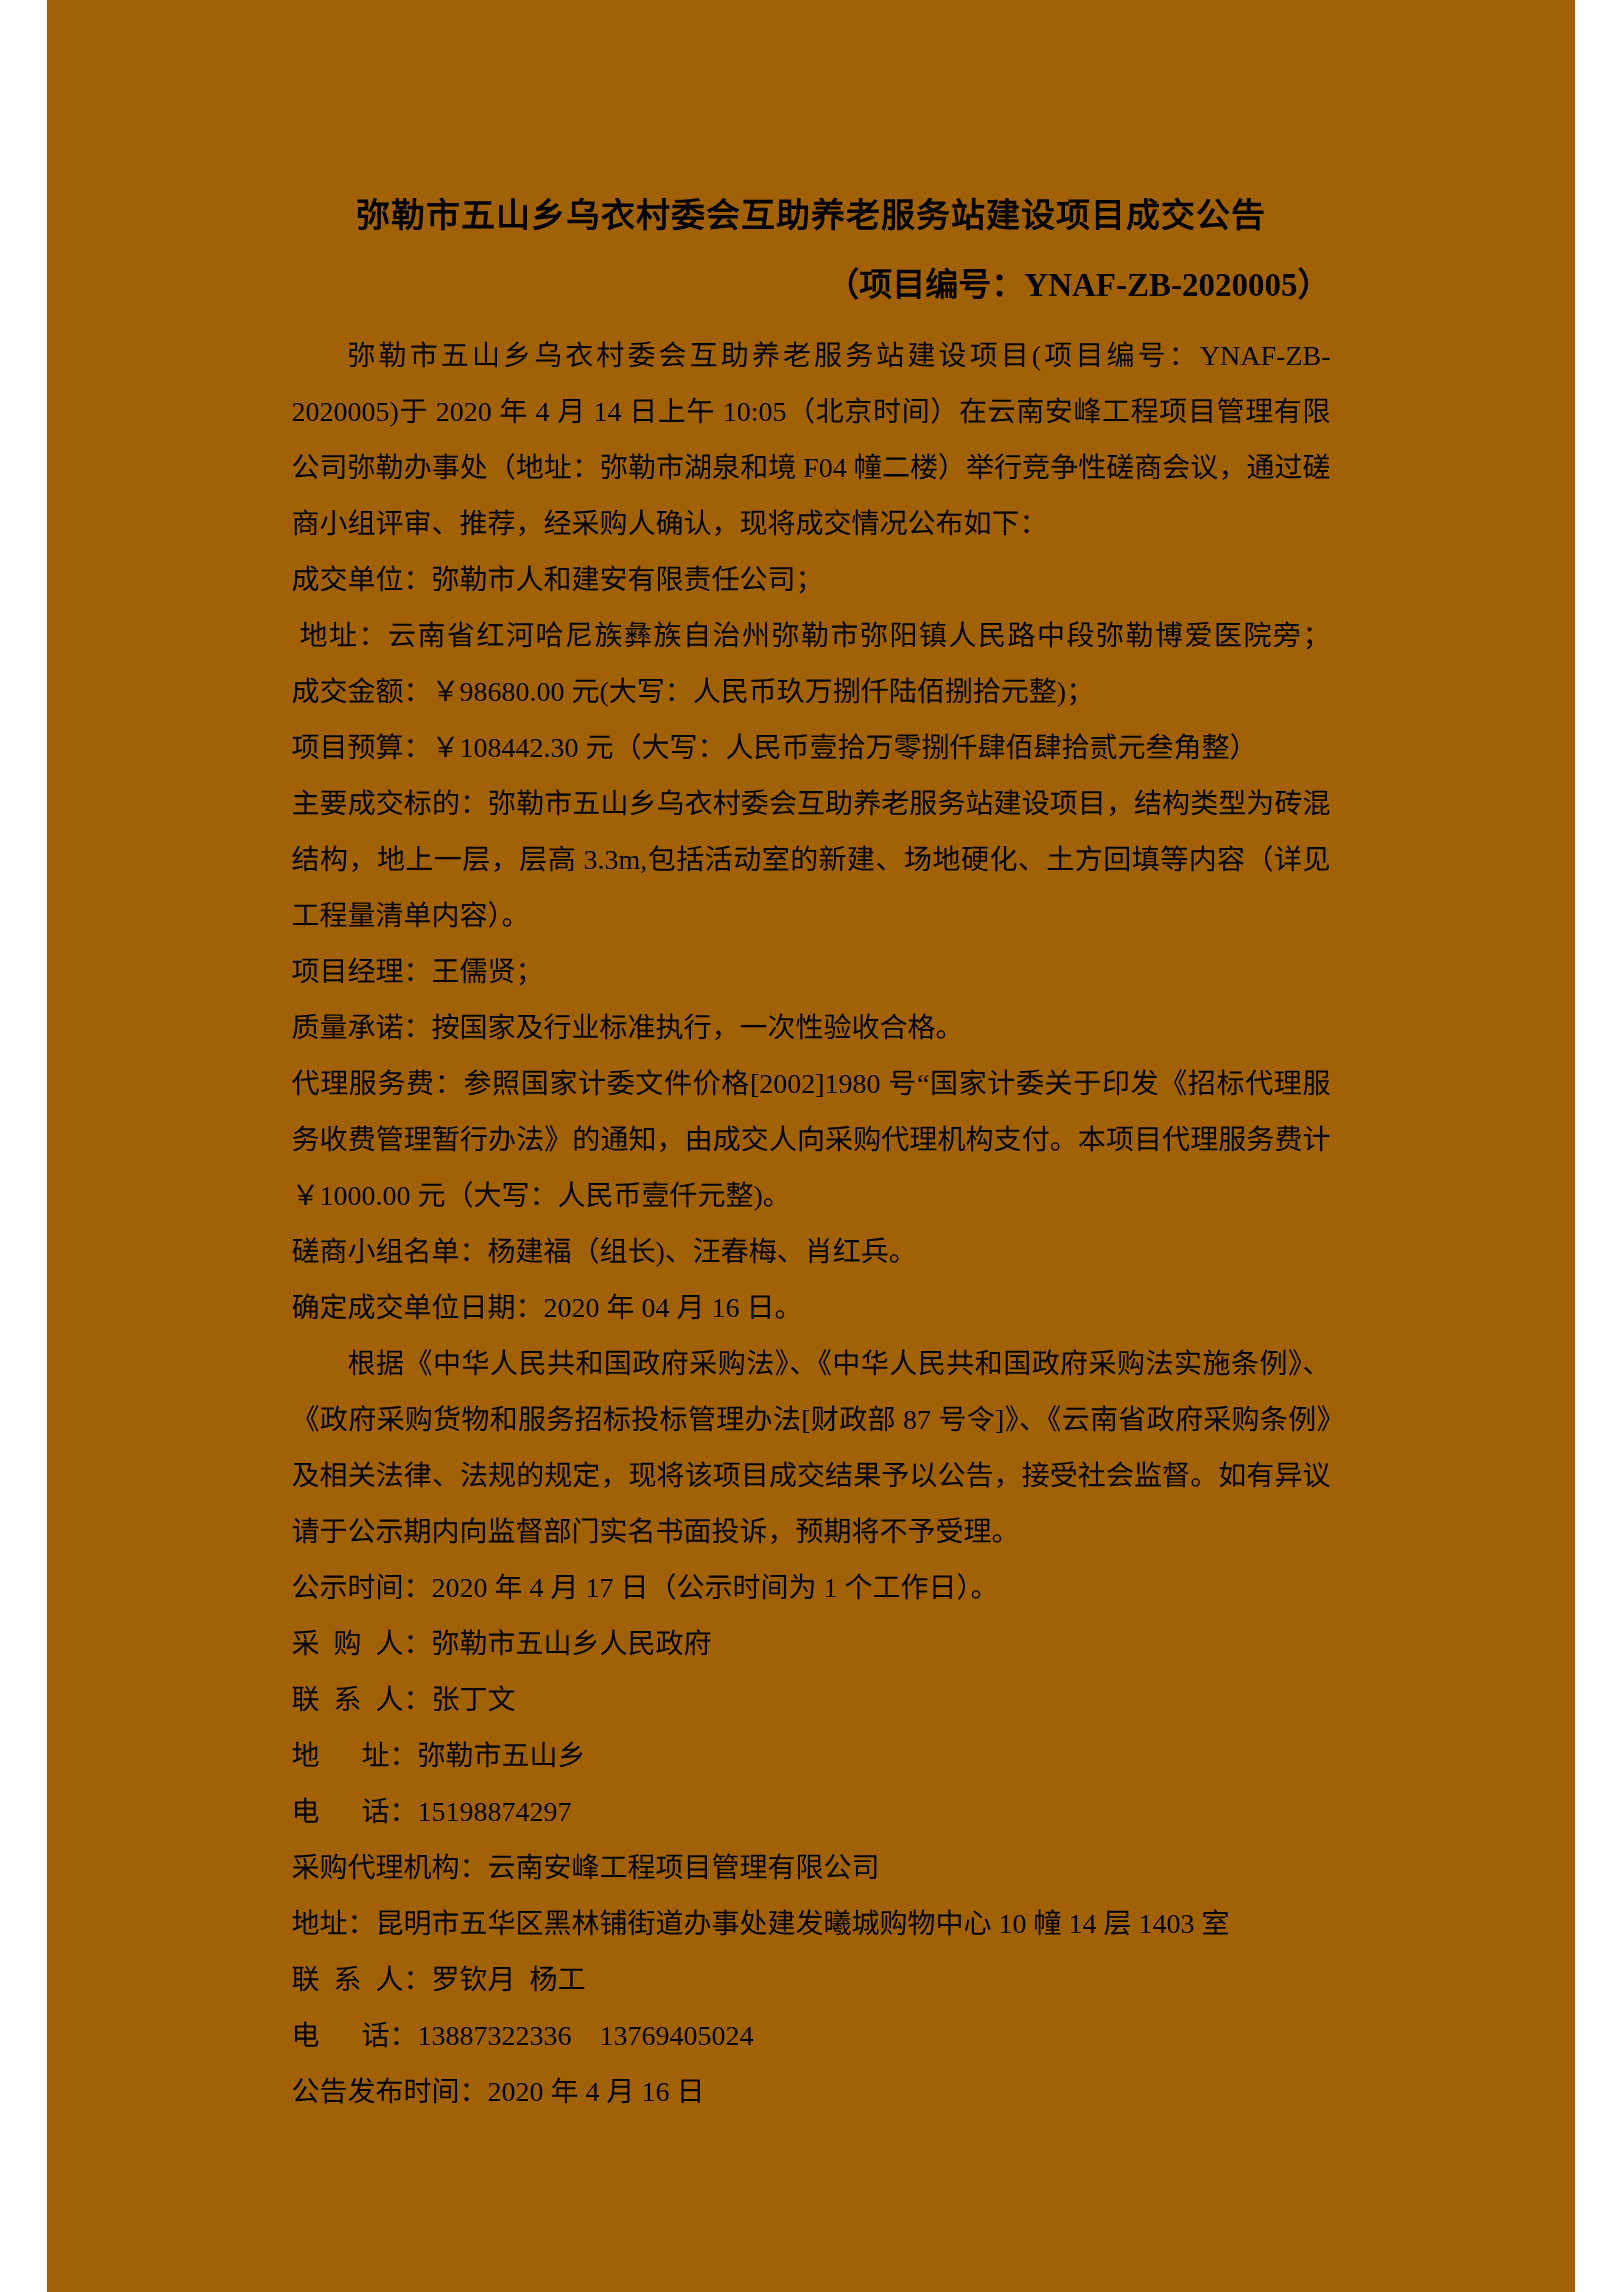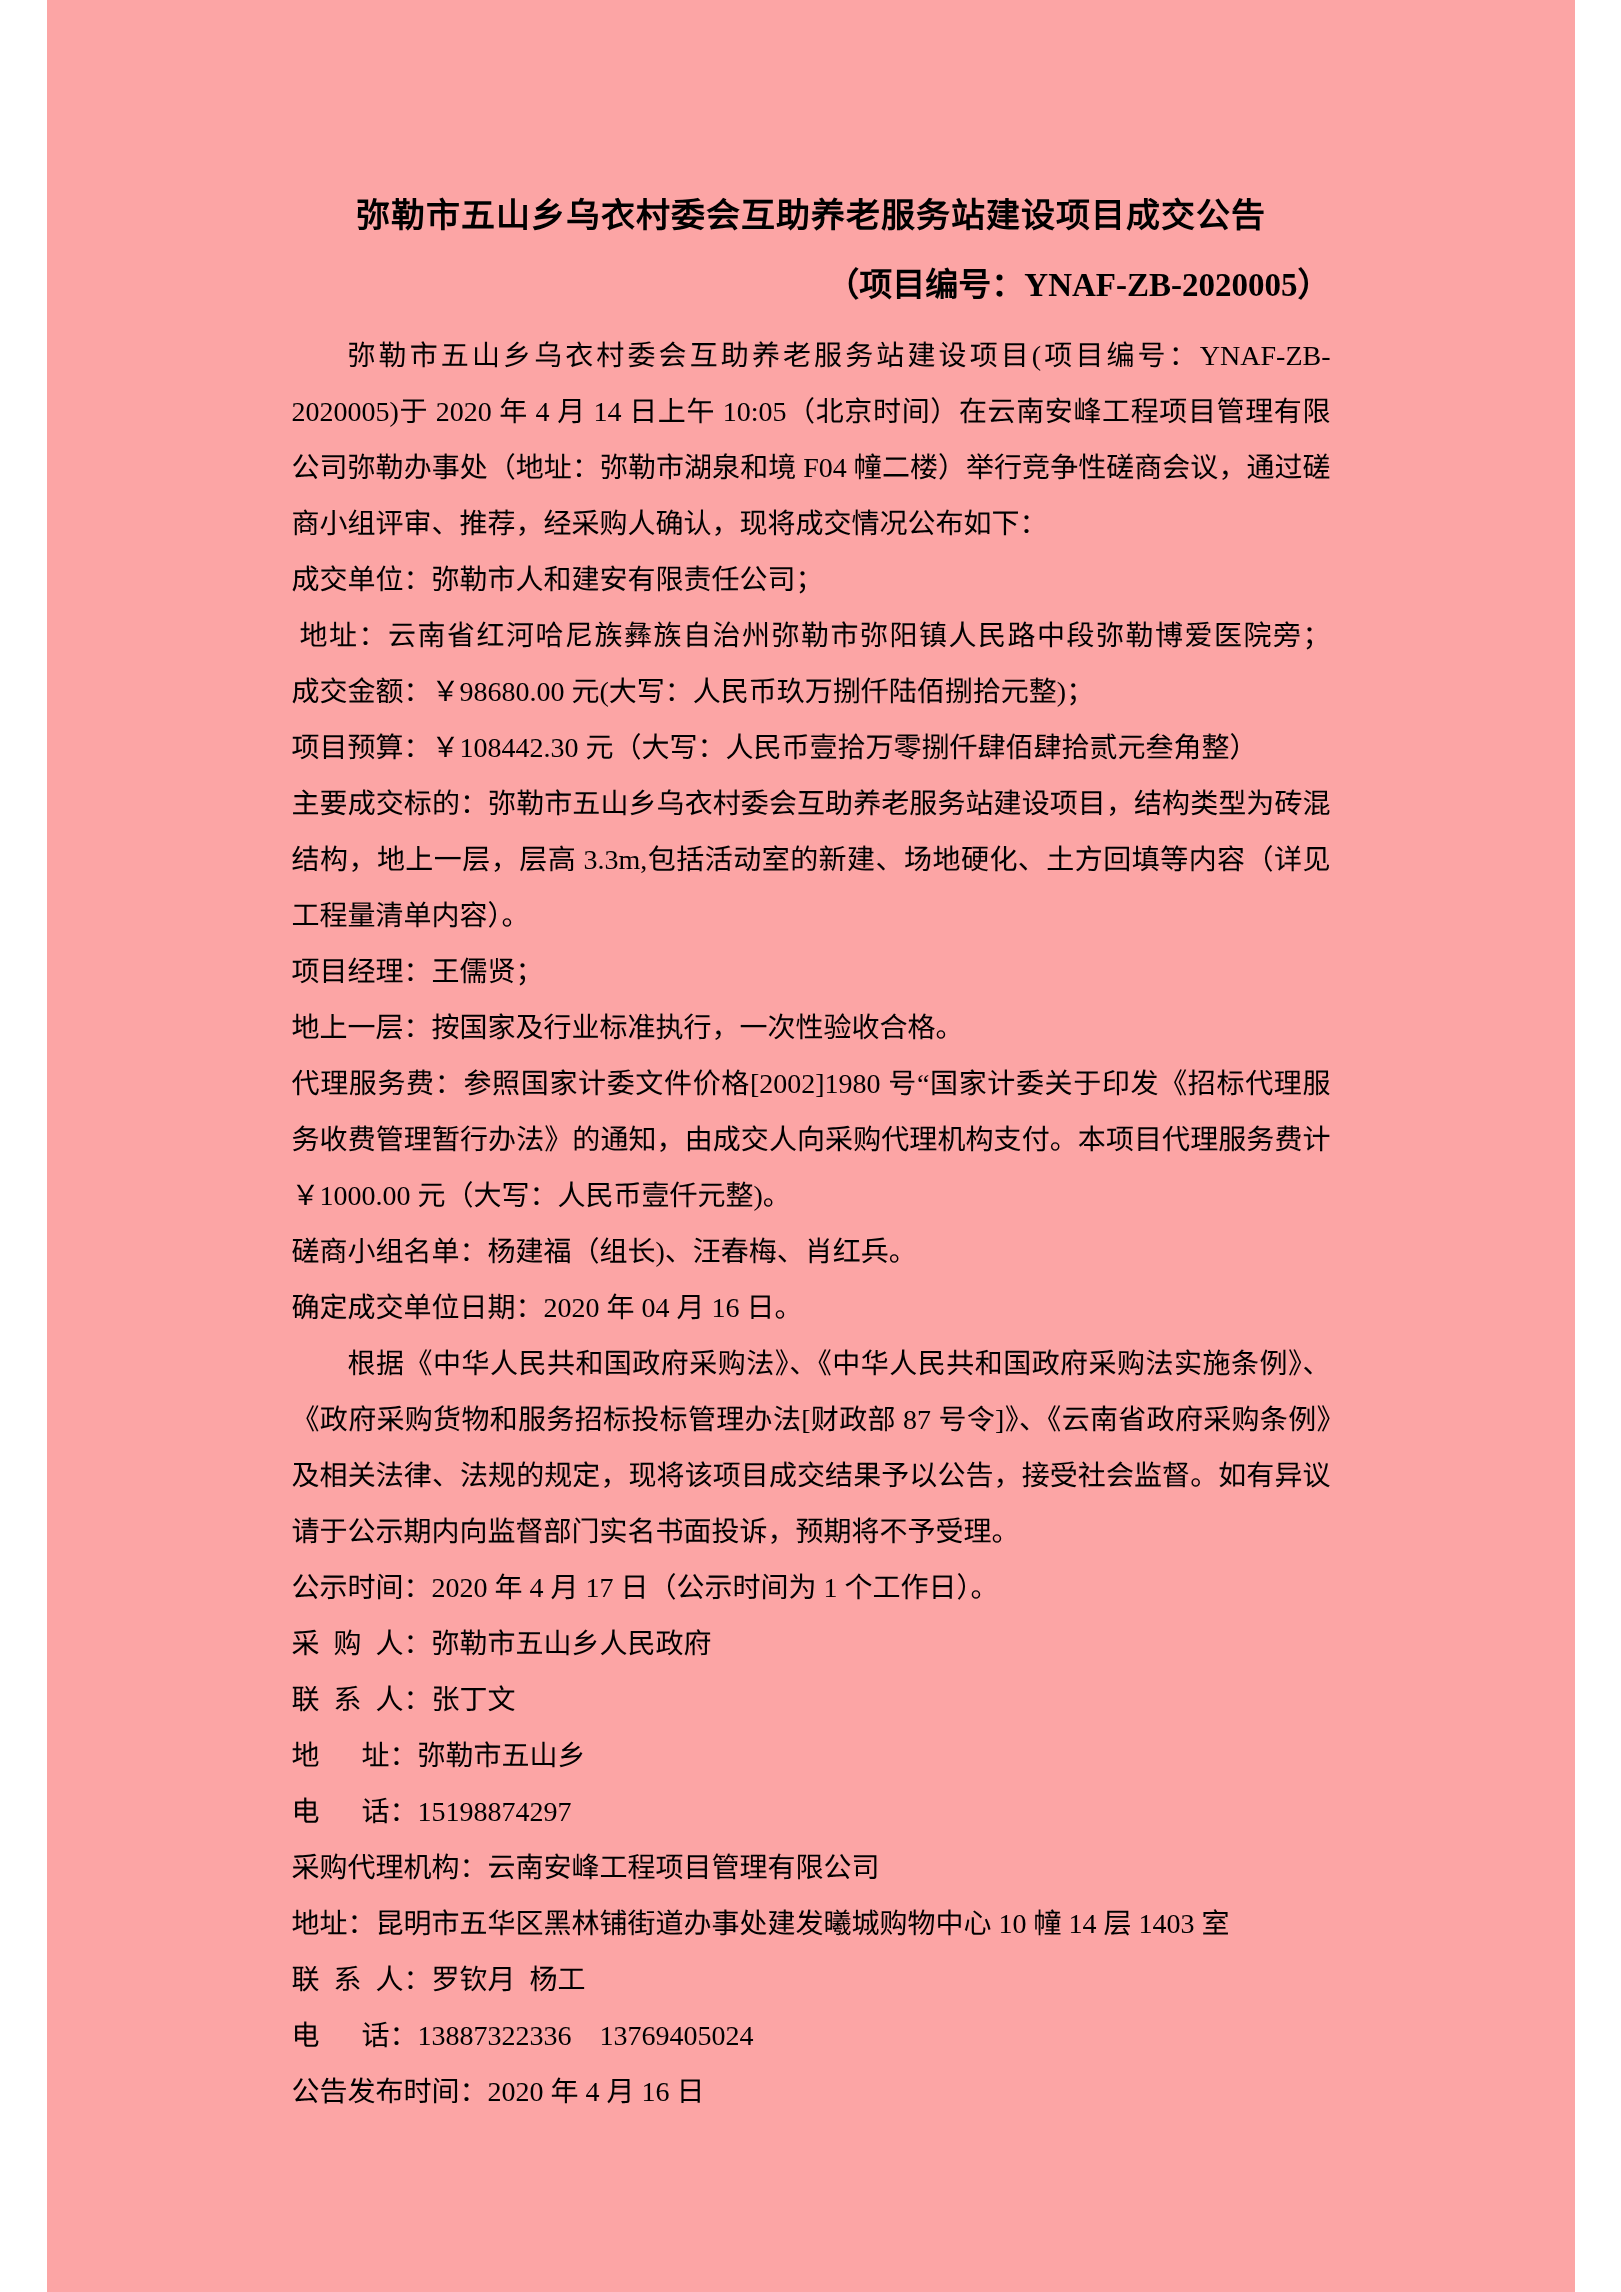--- a/index.html
+++ b/index.html
@@ -5,21 +5,21 @@
   html, body {
     margin: 0;
     padding: 0;
     background: #ffffff;
   }
   .page {
     position: relative;
     width: 1528px;
     height: 2293px;
     margin: 0 auto;
-    background: #fca5a5;
+    background: #a16207;
     color: #000000;
     box-sizing: border-box;
     padding: 192px 244px 0 245px;
     font-family: "Liberation Serif", "DejaVu Serif", serif;
     overflow: hidden;
   }
   .title {
     margin: 0;
     font-size: 34px;
     font-weight: bold;
@@ -61,21 +61,21 @@
   <h1 class="title">弥勒市五山乡乌衣村委会互助养老服务站建设项目成交公告</h1>
   <h2 class="subtitle">（项目编号：YNAF-ZB-2020005）</h2>
   <div class="doc-body" id="doc-body">
       <p class="para indent">弥勒市五山乡乌衣村委会互助养老服务站建设项目(项目编号：YNAF-ZB-2020005)于 2020 年 4 月 14 日上午 10:05（北京时间）在云南安峰工程项目管理有限公司弥勒办事处（地址：弥勒市湖泉和境 F04 幢二楼）举行竞争性磋商会议，通过磋商小组评审、推荐，经采购人确认，现将成交情况公布如下：</p>
       <p class="para">成交单位：弥勒市人和建安有限责任公司；</p>
       <p class="para spread">地址：云南省红河哈尼族彝族自治州弥勒市弥阳镇人民路中段弥勒博爱医院旁；</p>
       <p class="para">成交金额：￥98680.00 元(大写：人民币玖万捌仟陆佰捌拾元整)；</p>
       <p class="para">项目预算：￥108442.30 元（大写：人民币壹拾万零捌仟肆佰肆拾贰元叁角整）</p>
       <p class="para">主要成交标的：弥勒市五山乡乌衣村委会互助养老服务站建设项目，结构类型为砖混结构，地上一层，层高 3.3m,包括活动室的新建、场地硬化、土方回填等内容（详见工程量清单内容）。</p>
       <p class="para">项目经理：王儒贤；</p>
-      <p class="para">地上一层：按国家及行业标准执行，一次性验收合格。</p>
+      <p class="para">质量承诺：按国家及行业标准执行，一次性验收合格。</p>
       <p class="para">代理服务费：参照国家计委文件价格[2002]1980 号“国家计委关于印发《招标代理服务收费管理暂行办法》的通知，由成交人向采购代理机构支付。本项目代理服务费计￥1000.00 元（大写：人民币壹仟元整)。</p>
       <p class="para">磋商小组名单：杨建福（组长)、汪春梅、肖红兵。</p>
       <p class="para">确定成交单位日期：2020 年 04 月 16 日。</p>
       <p class="para indent">根据《中华人民共和国政府采购法》、《中华人民共和国政府采购法实施条例》、《政府采购货物和服务招标投标管理办法[财政部 87 号令]》、《云南省政府采购条例》及相关法律、法规的规定，现将该项目成交结果予以公告，接受社会监督。如有异议请于公示期内向监督部门实名书面投诉，预期将不予受理。</p>
       <p class="para">公示时间：2020 年 4 月 17 日（公示时间为 1 个工作日）。</p>
       <p class="para">采  购  人：弥勒市五山乡人民政府</p>
       <p class="para">联  系  人：张丁文</p>
       <p class="para">地      址：弥勒市五山乡</p>
       <p class="para">电      话：15198874297</p>
       <p class="para">采购代理机构：云南安峰工程项目管理有限公司</p>

